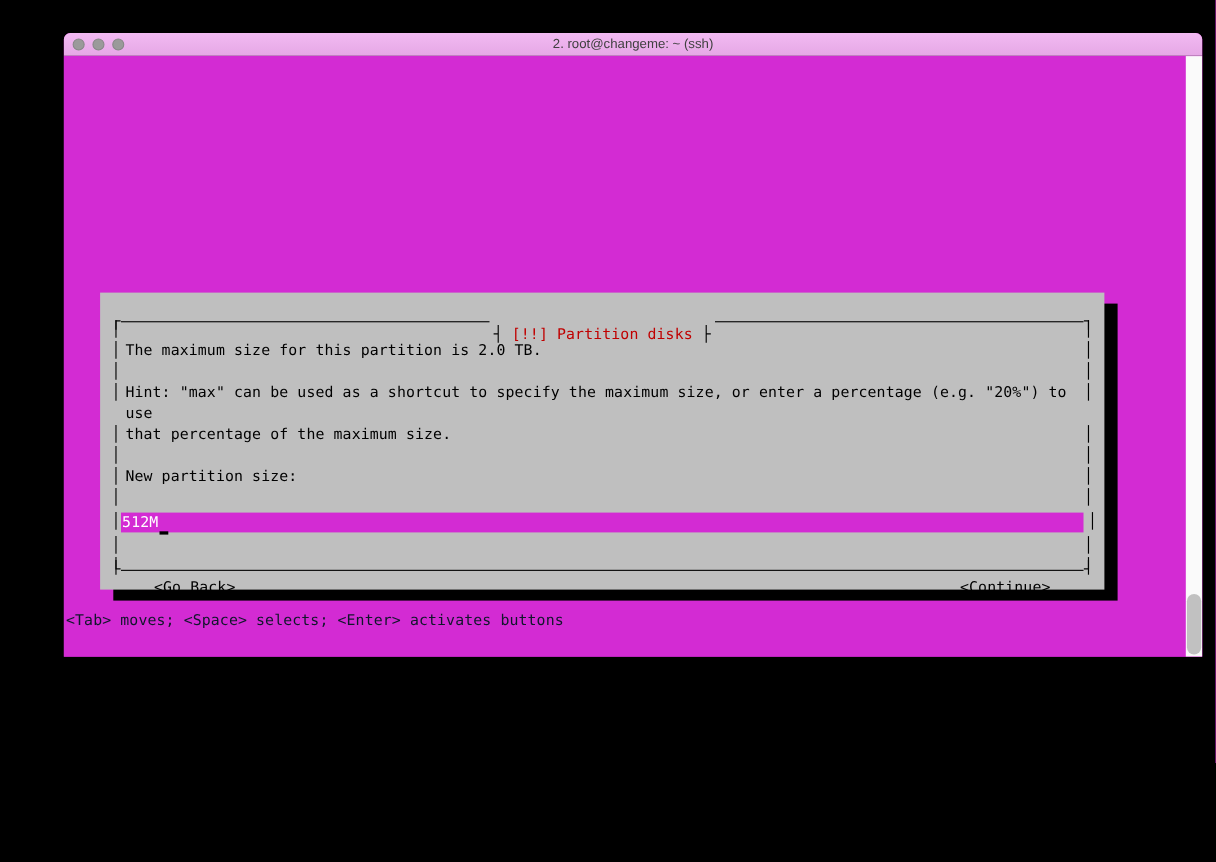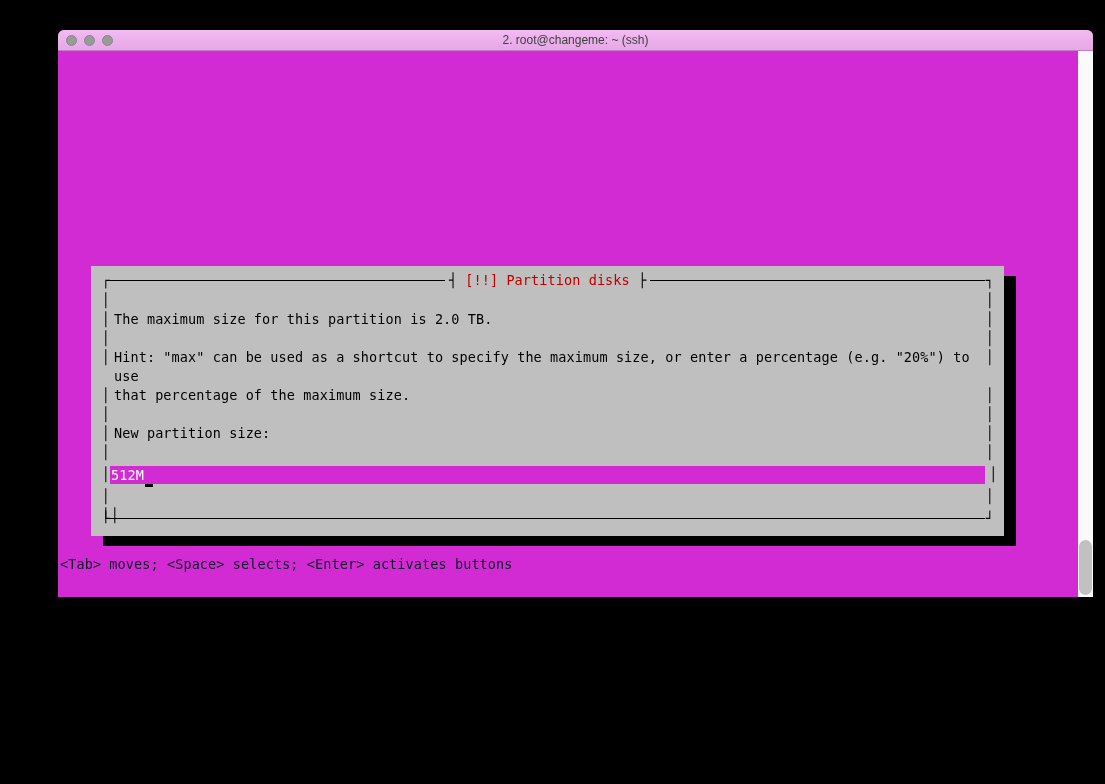--- a/index.html
+++ b/index.html
@@ -104,20 +104,21 @@
     display: flex;
     align-items: center;
   }
   .hr-line {
     flex: 1;
     border-top: 1.5px solid #000;
     height: 0;
   }
   .dialog-title-wrap {
     padding: 0 4px;
+    margin-top: 24px;
   }
   .dialog-title-prefix {
     color: #c00000;
   }
   .dialog-title-text {
     color: #c00000;
   }
   .dialog-body {
     position: absolute;
     top: 25px;
@@ -269,20 +270,24 @@
         </div>
 
         <div class="body-line" style="margin-top:3px">
           <span class="pipe">│</span>
           <span class="body-content"> </span>
           <span class="pipe">│</span>
         </div>
 
         <div class="body-line">
           <span class="pipe">│</span>
+          <div class="body-content button-row">
+            <span class="tui-button">&lt;Go Back&gt;</span>
+            <span class="tui-button">&lt;Continue&gt;</span>
+          </div>
           <span class="pipe">│</span>
         </div>
       </div>
 
       <div class="dialog-border-bottom">
         <span class="corner">└</span>
         <div class="hr-line"></div>
         <span class="corner">┘</span>
       </div>
     </div>

